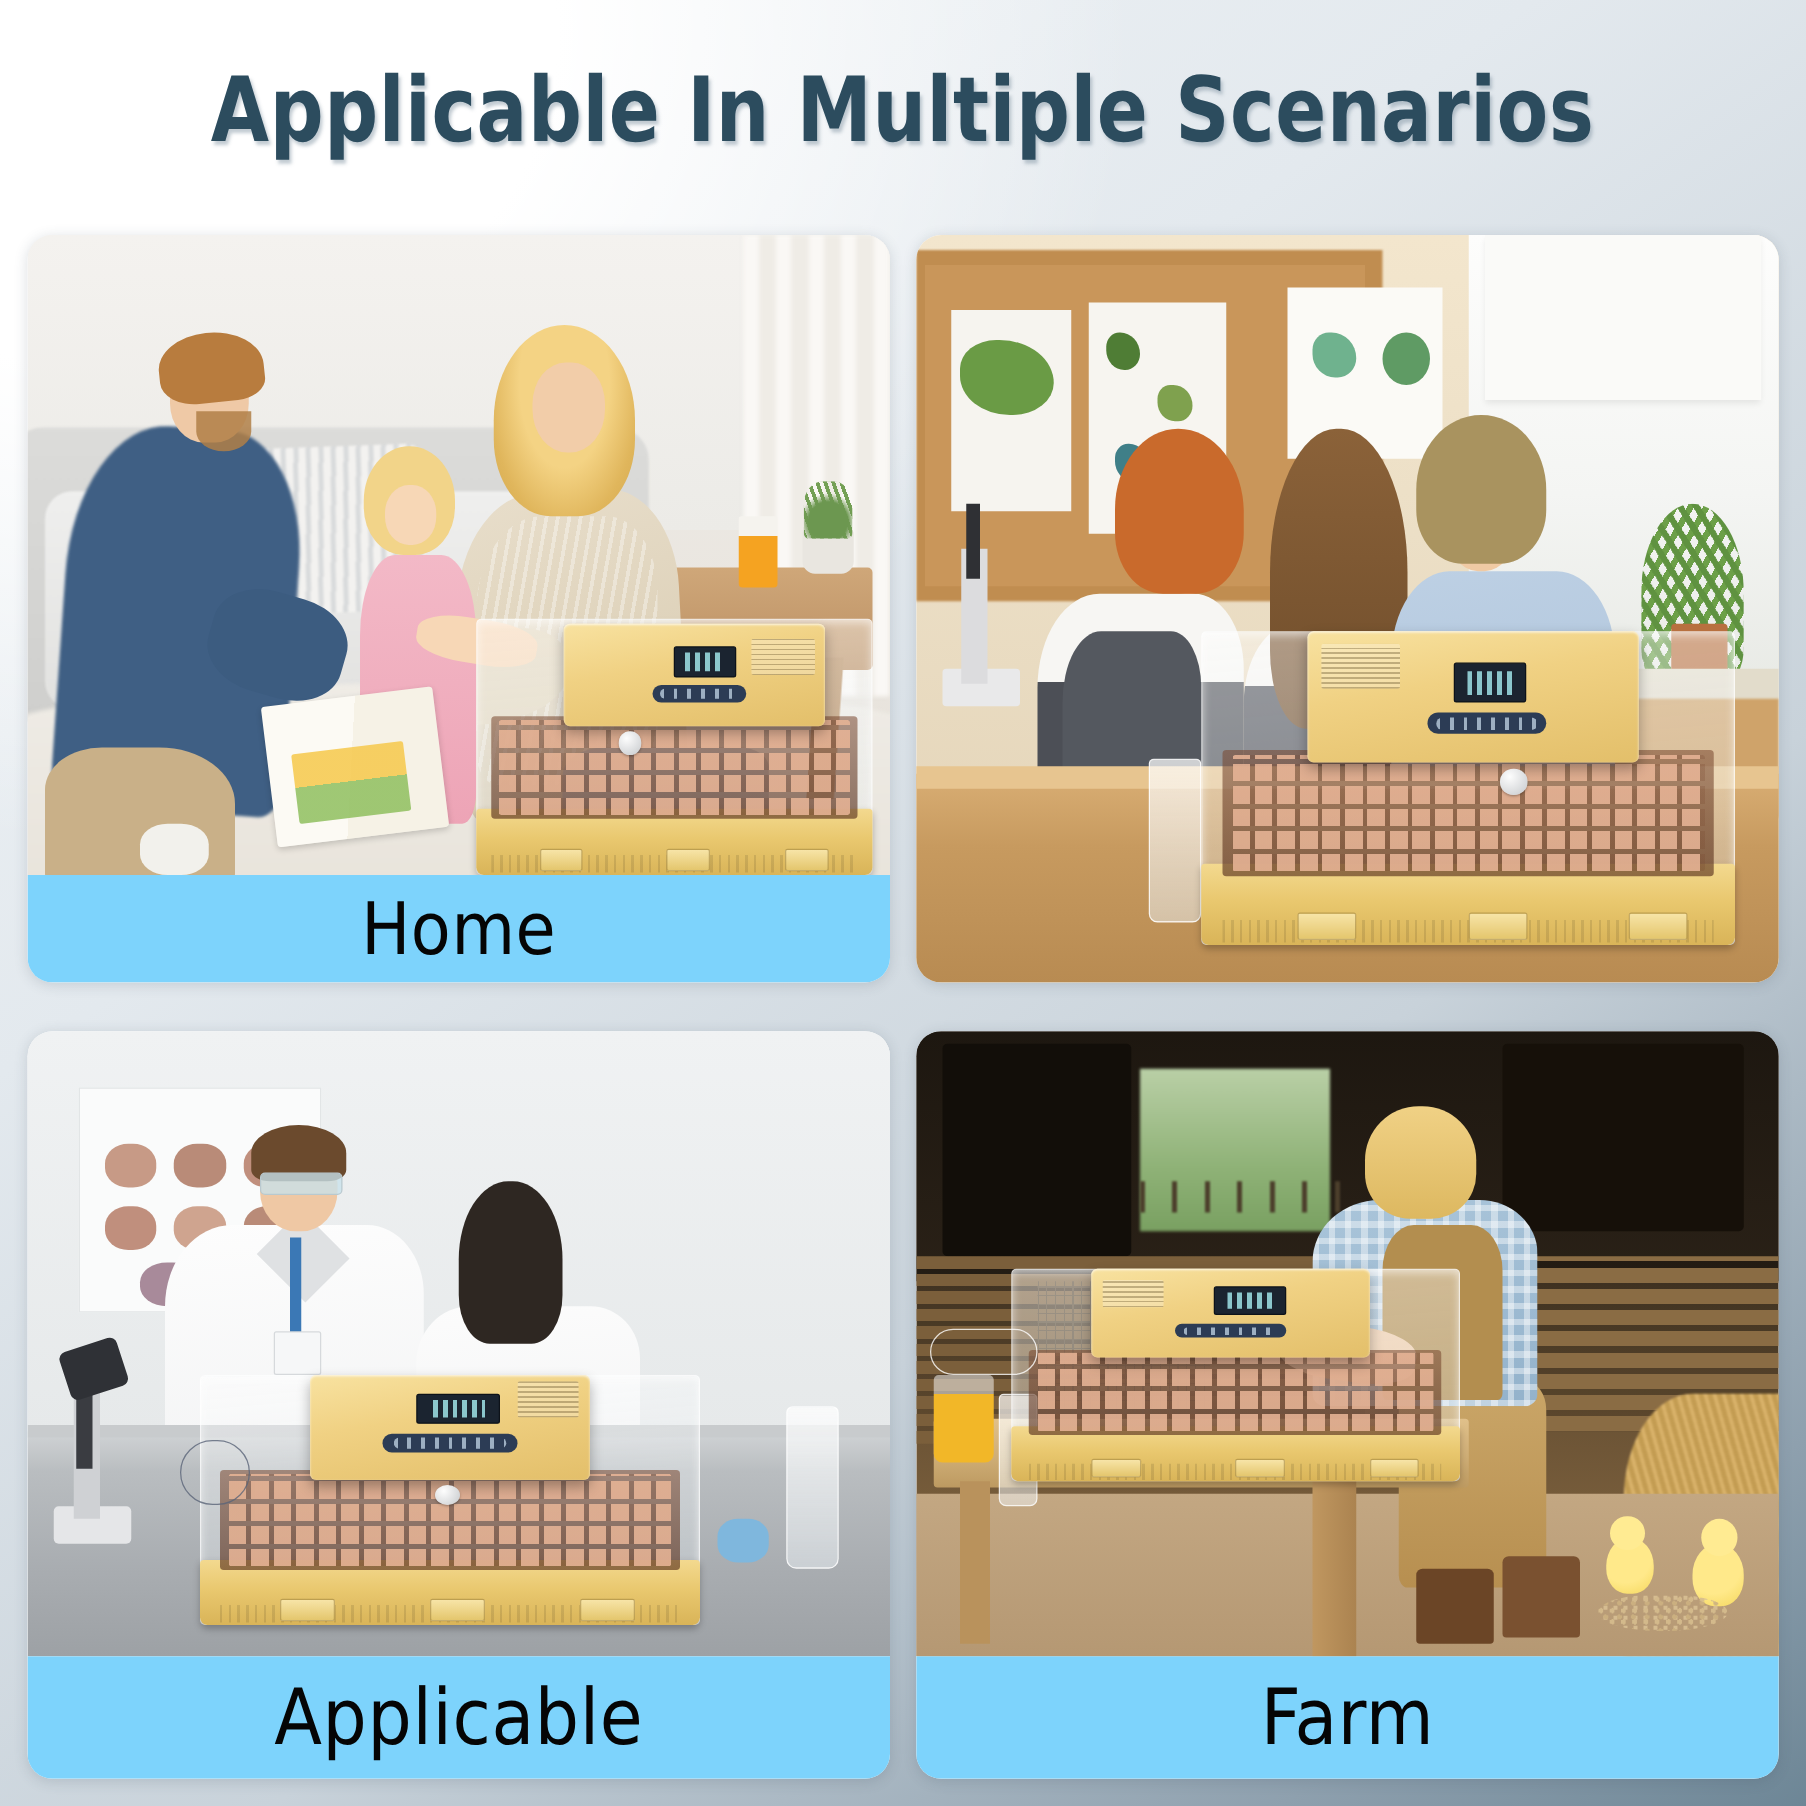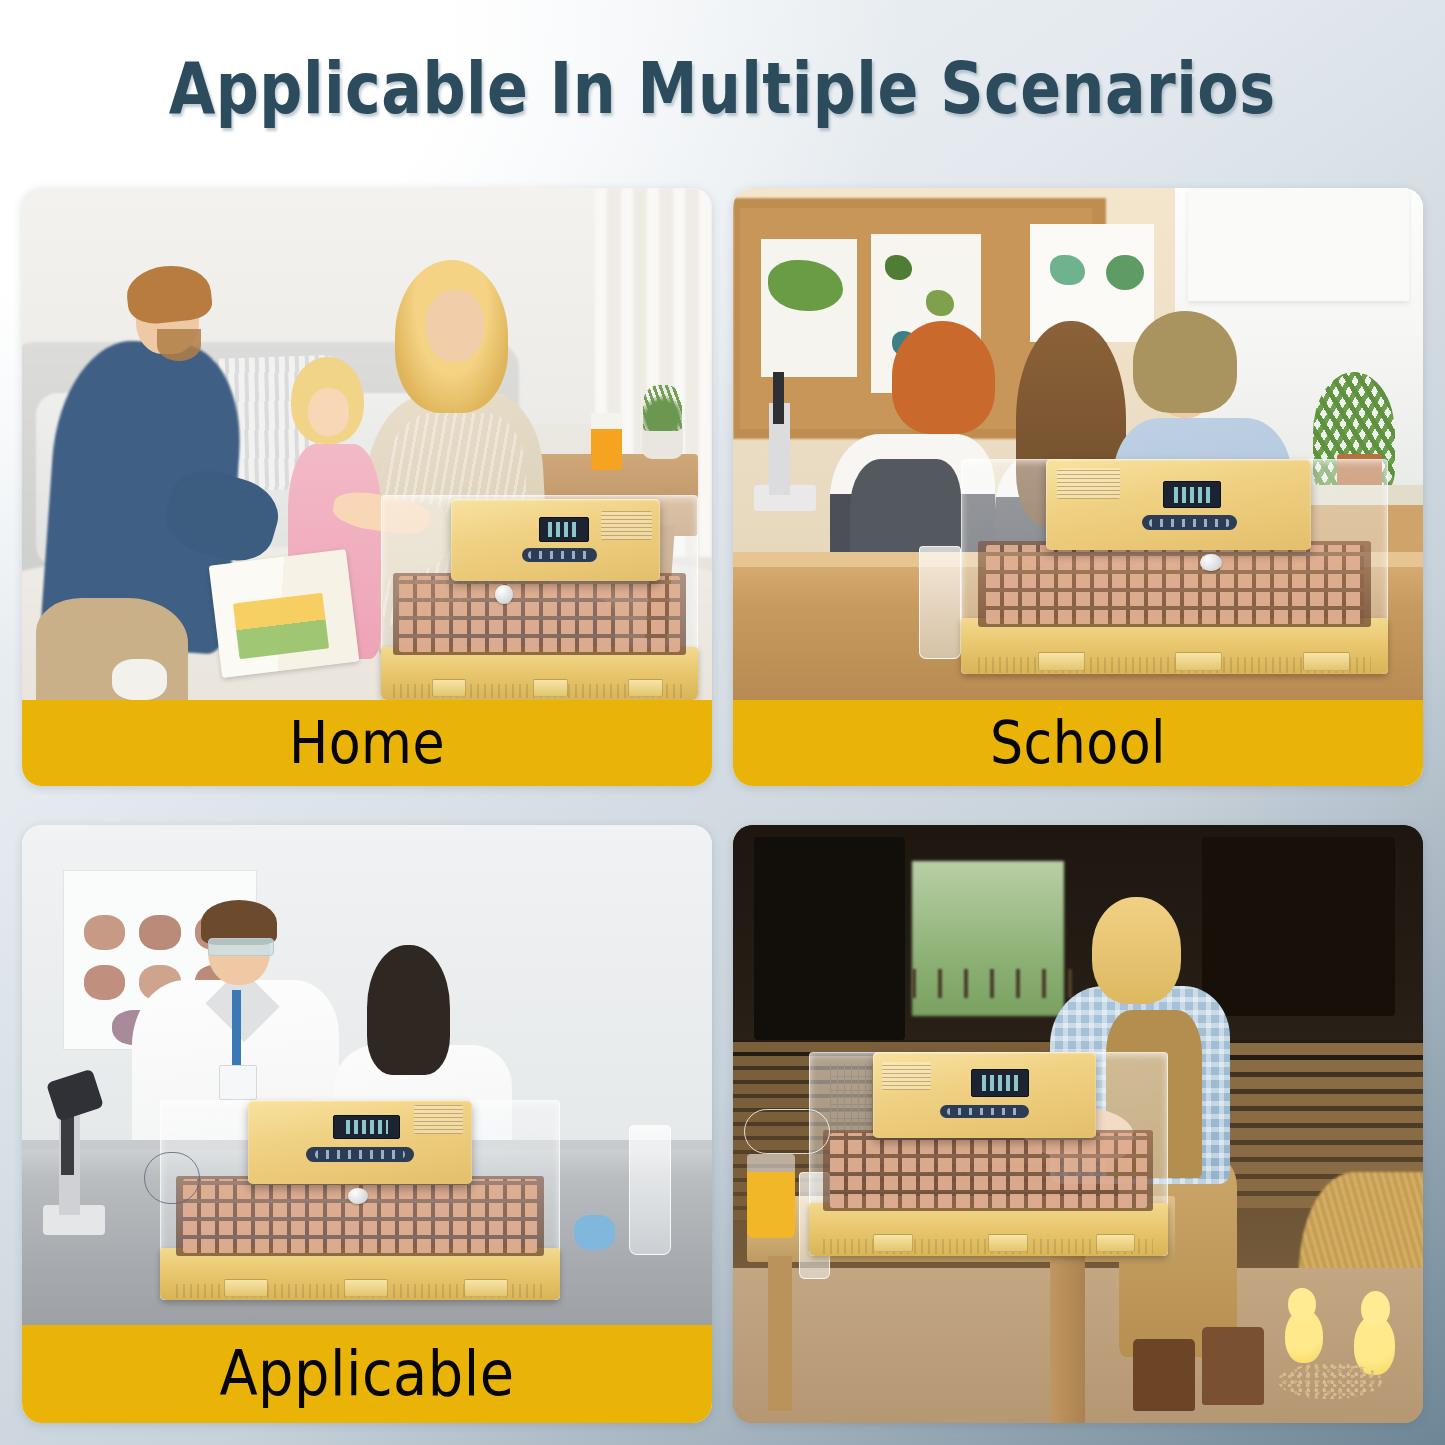--- a/index.html
+++ b/index.html
@@ -60,21 +60,21 @@
   }
 
   .scene {
     position: relative;
     flex: 1 1 auto;
     overflow: hidden;
   }
 
   .caption {
     flex: 0 0 auto;
-    background: #eab308;
+    background: #7dd3fc;
     display: flex;
     align-items: center;
     justify-content: center;
     color: #050505;
     text-align: center;
   }
   .caption-text {
     font-family: "Liberation Sans Narrow", "DejaVu Sans Condensed", "Liberation Sans", sans-serif;
     font-size: 58px;
     letter-spacing: 0.5px;
@@ -452,23 +452,20 @@
               <div class="inc-screen-digits"></div>
             </div>
             <div class="inc-keys" style="left:36%; top:62%; width:36%; height:16%;">
               <div class="inc-keys-dots"></div>
             </div>
             <div class="inc-label" style="left:4%; top:10%; width:24%; height:34%;"></div>
           </div>
           <div class="inc-knob" style="left:56%; top:44%; width:5%; height:8%;"></div>
         </div>
       </div>
-      <div class="caption">
-        <span class="caption-text">School</span>
-      </div>
     </div>
 
     <div class="card card-lab">
       <div class="scene">
         <div class="layer lab-bg"></div>
         <div class="layer lab-wall"></div>
         <div class="layer lab-chart"></div>
         <div class="lab-chart-row" style="left:9%;top:18%;width:6%;height:7%;background:#c79a86;"></div>
         <div class="lab-chart-row" style="left:17%;top:18%;width:6%;height:7%;background:#b98b78;"></div>
         <div class="lab-chart-row" style="left:25%;top:18%;width:6%;height:7%;background:#c08f7d;"></div>
@@ -579,16 +576,19 @@
               <div class="inc-screen-digits"></div>
             </div>
             <div class="inc-keys" style="left:30%; top:62%; width:40%; height:15%;">
               <div class="inc-keys-dots"></div>
             </div>
             <div class="inc-label" style="left:4%; top:12%; width:22%; height:32%;"></div>
           </div>
           <div class="inc-tube" style="left:-18%; top:28%; width:24%; height:22%; border-color:rgba(255,255,255,.8);"></div>
         </div>
       </div>
+      <div class="caption">
+        <span class="caption-text">Farm</span>
+      </div>
     </div>
 
   </div>
 </div>
 
 </body></html>

